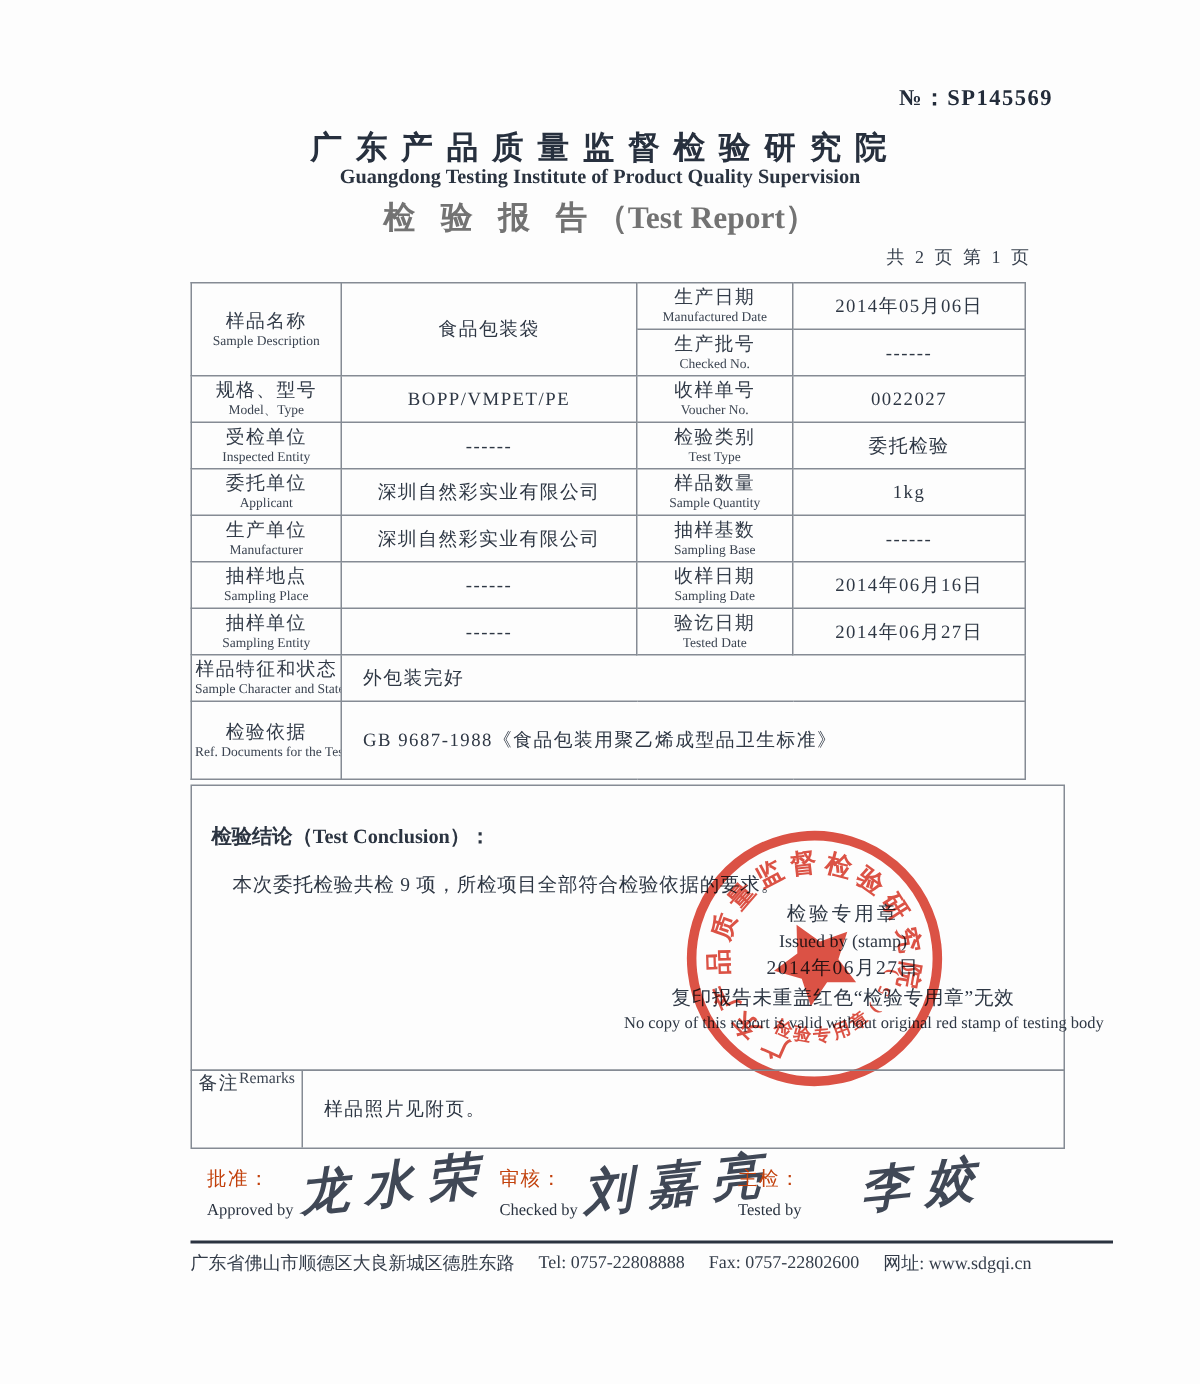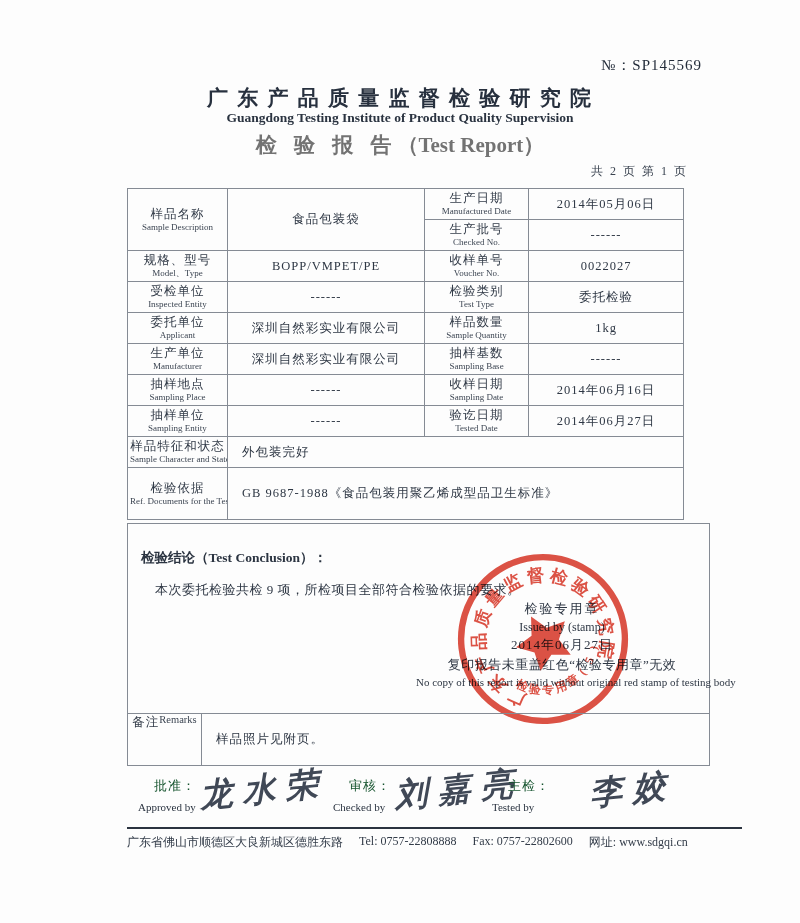--- a/index.html
+++ b/index.html
@@ -5,21 +5,21 @@
   * { margin:0; padding:0; box-sizing:border-box; }
   html,body { background:#ffffff; }
   body {
     width:800px; height:923px; position:relative; overflow:hidden;
     font-family:"Liberation Serif", "DejaVu Serif", serif;
     color:#2e3744;
   }
   .page { position:absolute; inset:0; background:#fdfdfd; }
 
   
-  .report-no { position:absolute; top:56px; right:98px; font-size:15px; font-weight:normal; color:#232c3a; letter-spacing:1px; }
+  .report-no { position:absolute; top:56px; right:98px; font-size:15px; font-weight:bold; color:#232c3a; letter-spacing:1px; }
   .org-cn { position:absolute; top:84px; left:0; width:100%; text-align:center;
             font-size:21px; font-weight:bold; letter-spacing:2px; color:#27303e; }
   .org-en { position:absolute; top:110px; left:0; width:100%; text-align:center;
             font-size:13.5px; font-weight:bold; color:#2a3340; }
   .report-title { position:absolute; top:131px; left:0; width:100%; text-align:center;
             font-size:21px; font-weight:bold; color:#737373; }
   .report-title .cn { letter-spacing:6px; }
   .pagination { position:absolute; top:163px; right:112px; font-size:12px; letter-spacing:2px; color:#3a4350; }
 
   
@@ -70,21 +70,21 @@
     position:absolute; left:0; top:0; width:74px; height:100%;
     border-right:1px solid #858b94; display:flex; flex-direction:row; justify-content:center; text-align:center;
   }
   .remarks-label .cn { font-size:12.5px; letter-spacing:1px; color:#323b48; }
   .remarks-label .en { font-size:10.5px; color:#3c4552; }
   .remarks-value { position:absolute; left:88px; top:0; height:100%; display:flex; align-items:center; font-size:12.5px; letter-spacing:1px; color:#2e3744; }
 
   
   .sig-group { position:absolute; top:773px; display:flex; align-items:flex-start; }
   .sig-labels { display:flex; flex-direction:column; padding-top:4px; }
-  .sig-labels .cn { font-size:13px; color:#14532d; letter-spacing:1px;margin-left:16px; }
+  .sig-labels .cn { font-size:13px; color:#c2410c; letter-spacing:1px; }
   .sig-labels .en { font-size:11px; color:#2b3441; margin-top:6px; }
   .sig-name {
     font-size:33px; font-weight:bold; color:#273040; opacity:0.88;
     transform:rotate(-6deg) skewX(-16deg); letter-spacing:10px;
     margin-left:6px; margin-top:-6px; white-space:nowrap;
   }
   .sig1 { left:138px; } .sig2 { left:333px; } .sig3 { left:492px;gap:36px; }
 
   
   .footer-rule { position:absolute; top:827px; left:127px; width:615px; height:0; border-top:2px solid #2b3340; }

